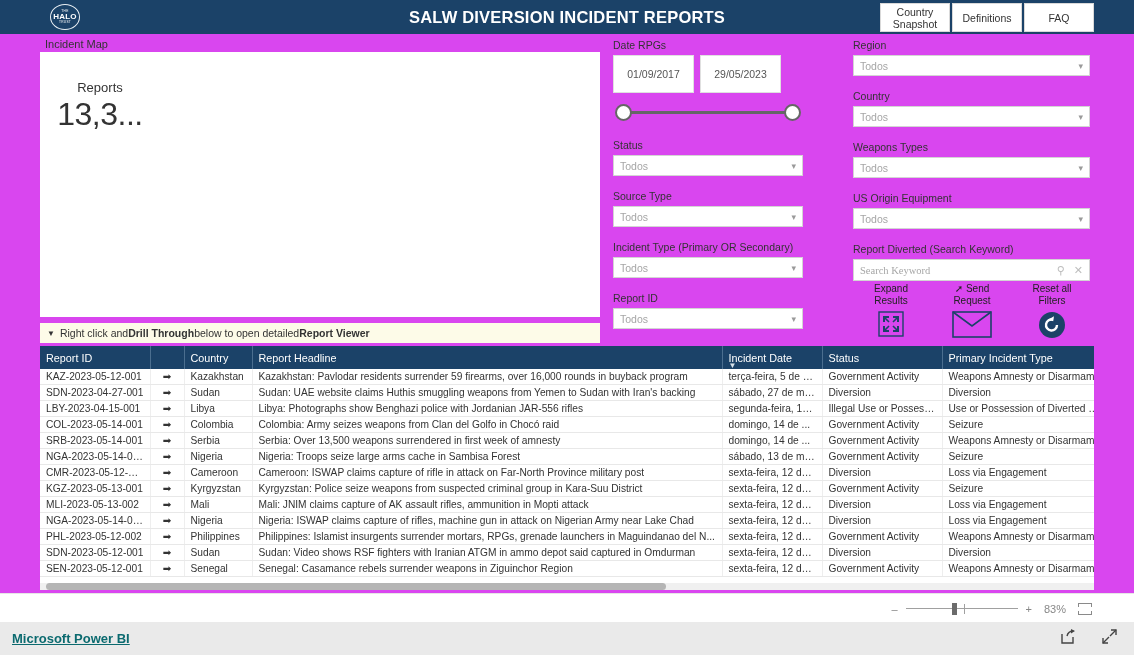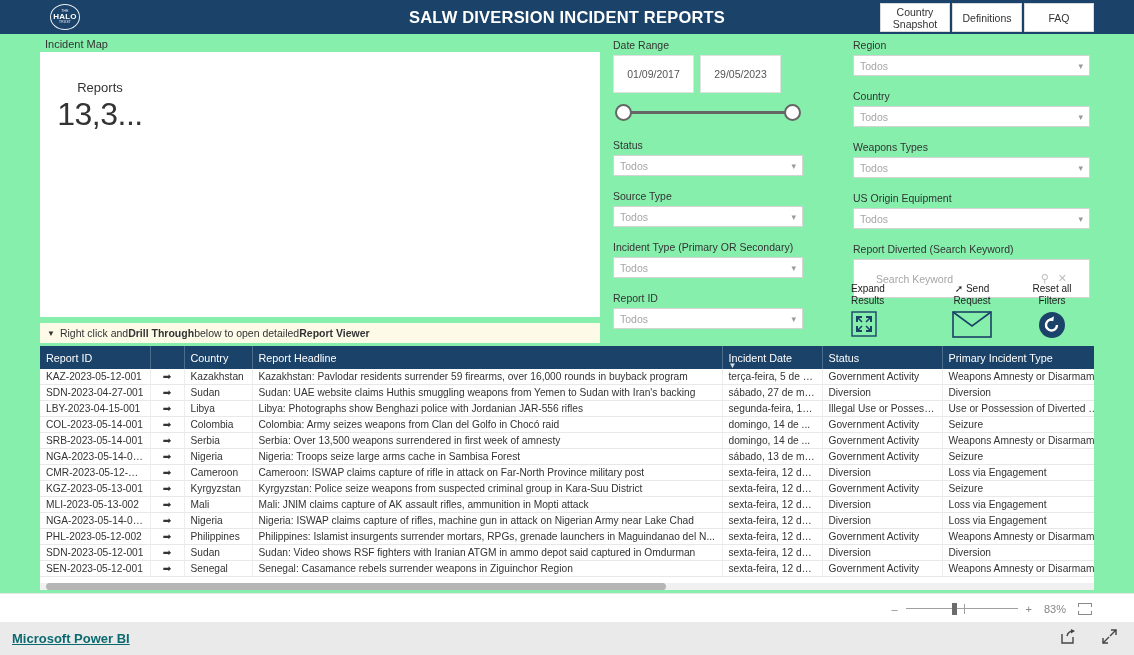--- a/index.html
+++ b/index.html
@@ -2,21 +2,21 @@
 <html><head>
 <meta charset="utf-8">
 <style>
   * { box-sizing: border-box; margin: 0; padding: 0; }
   html, body {
     width: 1134px; height: 655px;
     font-family: "Liberation Sans", sans-serif;
     background: #ffffff;
     overflow: hidden;
   }
-  .app { position: relative; width: 1134px; height: 655px; background:#86efac; }
+  .app { position: relative; width: 1134px; height: 655px; background:#d946ef; }
 
   
   .header {
     position: absolute; left:0; top:0; width:1134px; height:34px;
     background:#1b4268;
   }
   .logo {
     position:absolute; left:50px; top:4px; width:30px; height:26px;
     border:1.5px solid #e8eef3; border-radius:50%;
     display:flex; flex-direction:column; align-items:center; justify-content:center;
@@ -72,29 +72,29 @@
     position:absolute; left:10px; right:10px; top:12px; height:3px; background:#666;
   }
   .slider-handle {
     position:absolute; top:5px; width:17px; height:17px; border-radius:50%;
     background:#fff; border:2px solid #666;
   }
   .sh-left { left:2px; }
   .sh-right { right:2px; }
 
   .search-box {
-    height:39px; border:1px solid #d4d4d4; background:#fff;
-    display:flex; align-items:center; padding:0 22px;
-    font-size:10.5px; color:#a6a6a6;
+    height:22px; border:1px solid #d4d4d4; background:#fff;
+    display:flex; align-items:center; padding:0 6px;
+    font-size:10.5px; color:#a6a6a6;font-family:Liberation Serif, serif;
   }
   .search-box .sicons { margin-left:auto; display:flex; gap:9px; color:#bdbdbd; font-size:11px; }
 
   
   .actions { position:absolute; left:851px; top:283px; width:240px; display:flex; }
-  .action { width:80px; text-align:left; }
+  .action { width:80px; text-align:center; }
   .action-label { font-size:10px; color:#222; line-height:12px; }
   .action-icon { margin-top:4px; color:#1b4268; }
   .act-center { text-align:center; }
 
   
   .drill {
     position:absolute; left:40px; top:323px; width:560px; height:20px;
     background:#fdfbe8; display:flex; align-items:center;
     font-size:10.5px; color:#333; padding-left:7px;
   }
@@ -189,21 +189,21 @@
   <div class="map-label">Incident Map</div>
   <div class="map-area"></div>
   <div class="kpi">
     <div class="kpi-title">Reports</div>
     <div class="kpi-value">13,3...</div>
   </div>
 
   <div class="filter-col" style="left:613px; top:39px; width:190px;">
 
     <div class="fld-group">
-      <div class="fld-label">Date Range</div>
+      <div class="fld-label">Date RPGs</div>
       <div class="date-inputs">
         <div class="date-box">01/09/2017</div>
         <div class="date-box">29/05/2023</div>
       </div>
       <div class="slider-wrap">
         <div class="slider-track"></div>
         <div class="slider-handle sh-left"></div>
         <div class="slider-handle sh-right"></div>
       </div>
     </div>

